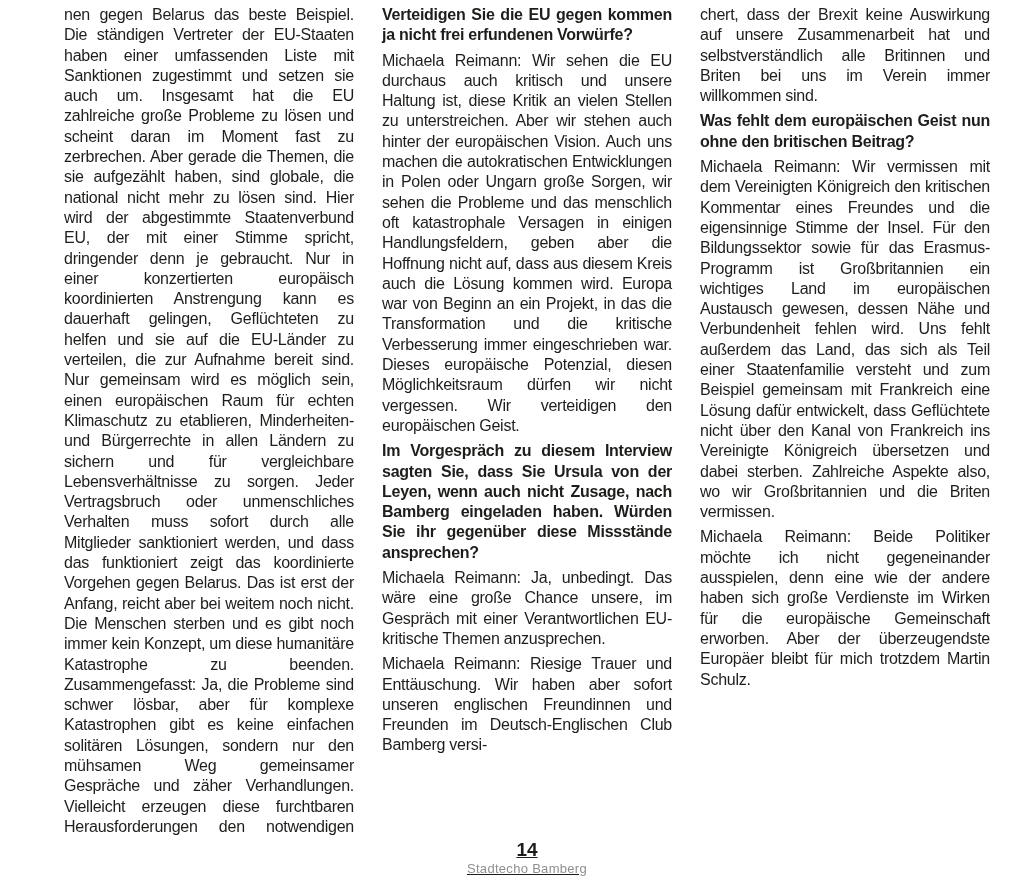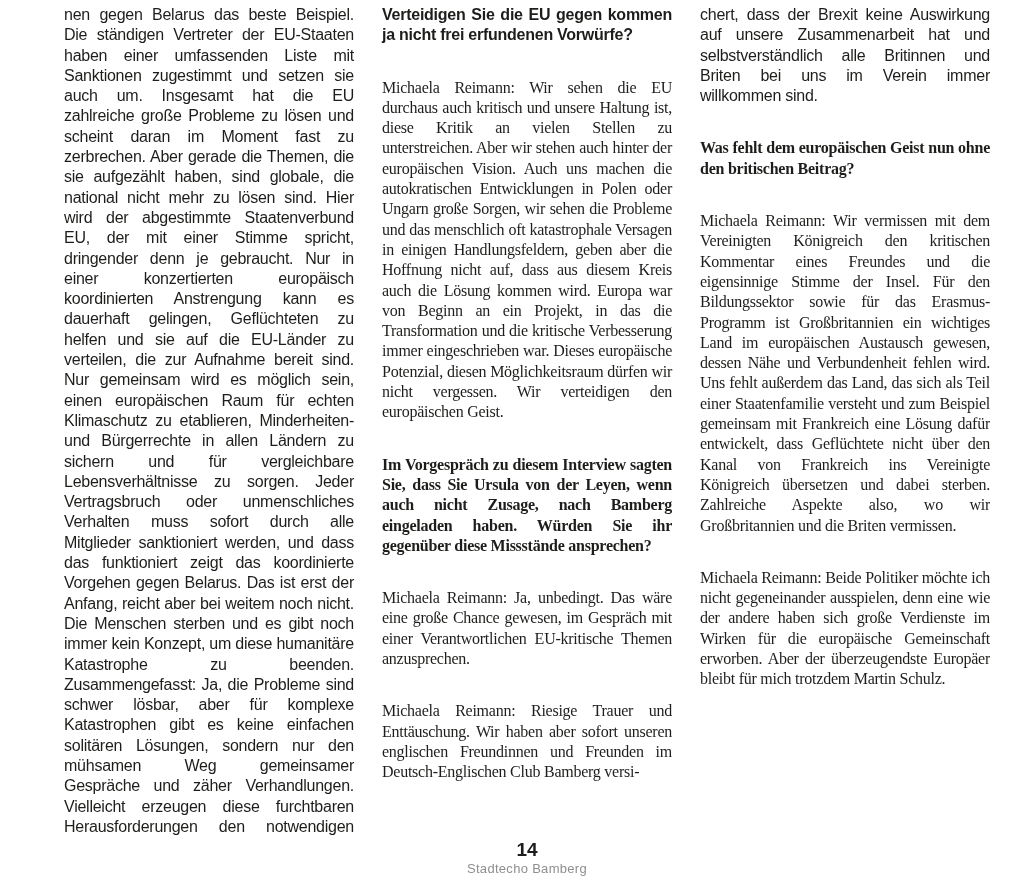--- a/index.html
+++ b/index.html
@@ -34,32 +34,32 @@
     margin: 0;
     font-size: 16px;
     line-height: 20.3px;
     letter-spacing: -0.25px;
     text-align: justify;
     hyphens: auto;
     -webkit-hyphens: auto;
     overflow-wrap: break-word;
   }
   .col p + p {
-    margin-top: 32px;
-    font-family: Liberation Serif, serif;
+    margin-top: 5px;
   }
   .heading {
     font-weight: bold;
   }
   .footer {
     position: absolute;
     left: 64px;
     top: 839px;
     width: 926px;
     text-align: center;
+    text-decoration: underline;
   }
   .pagenum {
     font-size: 19px;
     font-weight: bold;
     line-height: 22px;
     color: #1d1d1b;
   }
   .imprint {
     font-size: 13px;
     line-height: 15px;
@@ -74,21 +74,21 @@
   <div class="content">
 
     <div class="col">
       <p class="body">nen gegen Belarus das beste Beispiel. Die ständigen Vertreter der EU-Staaten haben einer umfassenden Liste mit Sanktionen zugestimmt und setzen sie auch um. Insgesamt hat die EU zahlreiche große Probleme zu lösen und scheint daran im Moment fast zu zerbrechen. Aber gerade die Themen, die sie aufgezählt haben, sind globale, die national nicht mehr zu lösen sind. Hier wird der abgestimmte Staatenverbund EU, der mit einer Stimme spricht, dringender denn je gebraucht. Nur in einer konzertierten europäisch koordinierten Anstrengung kann es dauerhaft gelingen, Geflüchteten zu helfen und sie auf die EU-Länder zu verteilen, die zur Aufnahme bereit sind. Nur gemeinsam wird es möglich sein, einen europäischen Raum für echten Klimaschutz zu etablieren, Minderheiten- und Bürgerrechte in allen Ländern zu sichern und für vergleichbare Lebensverhältnisse zu sorgen. Jeder Vertragsbruch oder unmenschliches Verhalten muss sofort durch alle Mitglieder sanktioniert werden, und dass das funktioniert zeigt das koordinierte Vorgehen gegen Belarus. Das ist erst der Anfang, reicht aber bei weitem noch nicht. Die Menschen sterben und es gibt noch immer kein Konzept, um diese humanitäre Katastrophe zu beenden. Zusammengefasst: Ja, die Probleme sind schwer lösbar, aber für komplexe Katastrophen gibt es keine einfachen solitären Lösungen, sondern nur den mühsamen Weg gemeinsamer Gespräche und zäher Verhandlungen. Vielleicht erzeugen diese furchtbaren Herausforderungen den notwendigen Druck, damit sich die EU bewegt oder einzelne Länder im Schulterschluss einer Kleingruppe einen Ausweg entwickeln.</p>
     </div>
 
     <div class="col">
       <p class="heading">Verteidigen Sie die EU gegen kommen ja nicht frei erfundenen Vorwürfe?</p>
       <p class="body">Michaela Reimann: Wir sehen die EU durchaus auch kritisch und unsere Haltung ist, diese Kritik an vielen Stellen zu unterstreichen. Aber wir stehen auch hinter der europäischen Vision. Auch uns machen die autokratischen Entwicklungen in Polen oder Ungarn große Sorgen, wir sehen die Probleme und das menschlich oft katastrophale Versagen in einigen Handlungsfeldern, geben aber die Hoffnung nicht auf, dass aus diesem Kreis auch die Lösung kommen wird. Europa war von Beginn an ein Projekt, in das die Transformation und die kritische Verbesserung immer eingeschrieben war. Dieses europäische Potenzial, diesen Möglichkeitsraum dürfen wir nicht vergessen. Wir verteidigen den europäischen Geist.</p>
       <p class="heading">Im Vorgespräch zu diesem Interview sagten Sie, dass Sie Ursula von der Leyen, wenn auch nicht Zusage, nach Bamberg eingeladen haben. Würden Sie ihr gegenüber diese Missstände ansprechen?</p>
-      <p class="body">Michaela Reimann: Ja, unbedingt. Das wäre eine große Chance gewesen, im Gespräch mit einer Verantwortlichen EU-kritische Themen anzusprechen.</p>
+      <p class="body">Michaela Reimann: Ja, unbedingt. Das wäre eine große Chance unsere, im Gespräch mit einer Verantwortlichen EU-kritische Themen anzusprechen.</p>
       <p class="body">Michaela Reimann: Riesige Trauer und Enttäuschung. Wir haben aber sofort unseren englischen Freundinnen und Freunden im Deutsch-Englischen Club Bamberg versi-</p>
     </div>
 
     <div class="col">
       <p class="body">chert, dass der Brexit keine Auswirkung auf unsere Zusammenarbeit hat und selbstverständlich alle Britinnen und Briten bei uns im Verein immer willkommen sind.</p>
       <p class="heading">Was fehlt dem europäischen Geist nun ohne den britischen Beitrag?</p>
       <p class="body">Michaela Reimann: Wir vermissen mit dem Vereinigten Königreich den kritischen Kommentar eines Freundes und die eigensinnige Stimme der Insel. Für den Bildungssektor sowie für das Erasmus-Programm ist Großbritannien ein wichtiges Land im europäischen Austausch gewesen, dessen Nähe und Verbundenheit fehlen wird. Uns fehlt außerdem das Land, das sich als Teil einer Staatenfamilie versteht und zum Beispiel gemeinsam mit Frankreich eine Lösung dafür entwickelt, dass Geflüchtete nicht über den Kanal von Frankreich ins Vereinigte Königreich übersetzen und dabei sterben. Zahlreiche Aspekte also, wo wir Großbritannien und die Briten vermissen.</p>
       <p class="body">Michaela Reimann: Beide Politiker möchte ich nicht gegeneinander ausspielen, denn eine wie der andere haben sich große Verdienste im Wirken für die europäische Gemeinschaft erworben. Aber der überzeugendste Europäer bleibt für mich trotzdem Martin Schulz.</p>
 
     </div>

